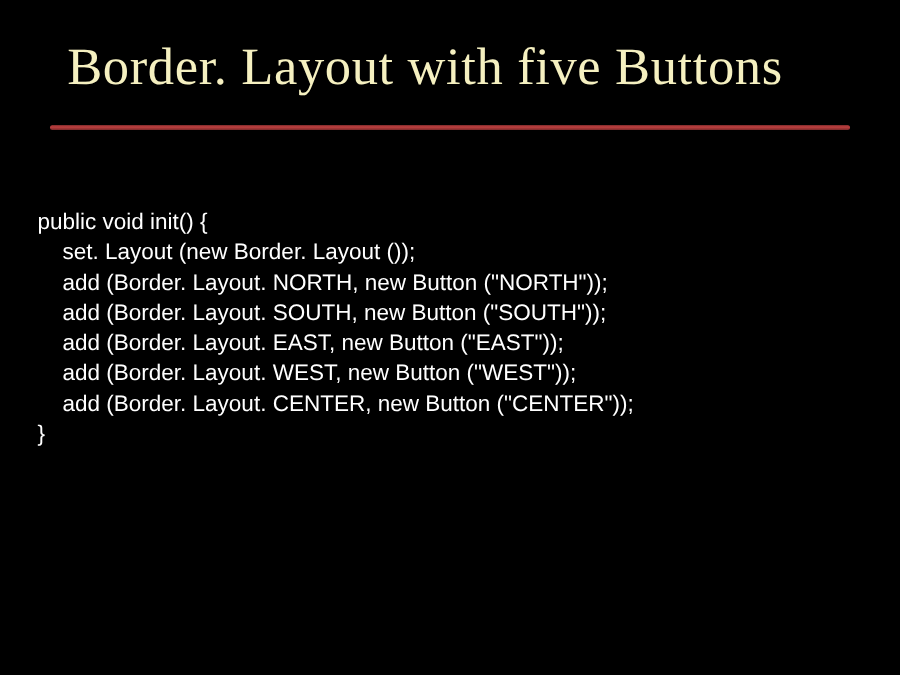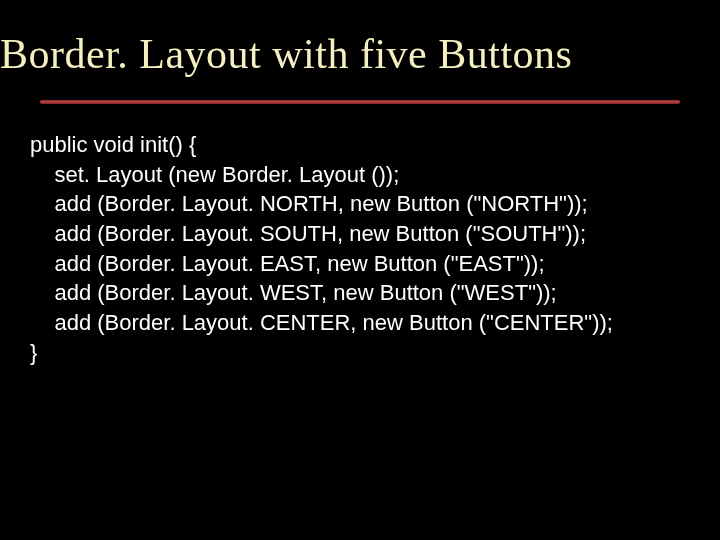--- a/index.html
+++ b/index.html
@@ -16,40 +16,41 @@
     width: 720px;
     height: 540px;
     position: relative;
     box-sizing: border-box;
   }
   .title {
     font-family: "Times New Roman", Times, serif;
     font-size: 42px;
     font-weight: 400;
     color: #f5f0c0;
-    text-align: left;
+    text-align: center;
     padding: 30px 40px 0 0;
     letter-spacing: 0.5px;
   }
   .rule-wrap {
     padding: 22px 40px 0 40px;
   }
   .rule {
     height: 4px;
     width: 100%;
     background: linear-gradient(to bottom, #7a2a2a 0%, #c04040 40%, #7a2a2a 100%);
     border-radius: 2px;
   }
   .code {
     font-family: "Comic Sans MS", "Comic Sans", cursive, sans-serif;
-    font-size: 22px;
+    font-size: 18px;
     line-height: 1.35;
     white-space: pre;
     padding: 26px 0 0 30px;
     color: #fff;
+    margin-top: 35px;
   }
 </style>
 </head>
 <body>
 
 <div class="slide">
   <div class="title">Border. Layout with five Buttons</div>
   <div class="rule-wrap">
     <div class="rule"></div>
   </div>

